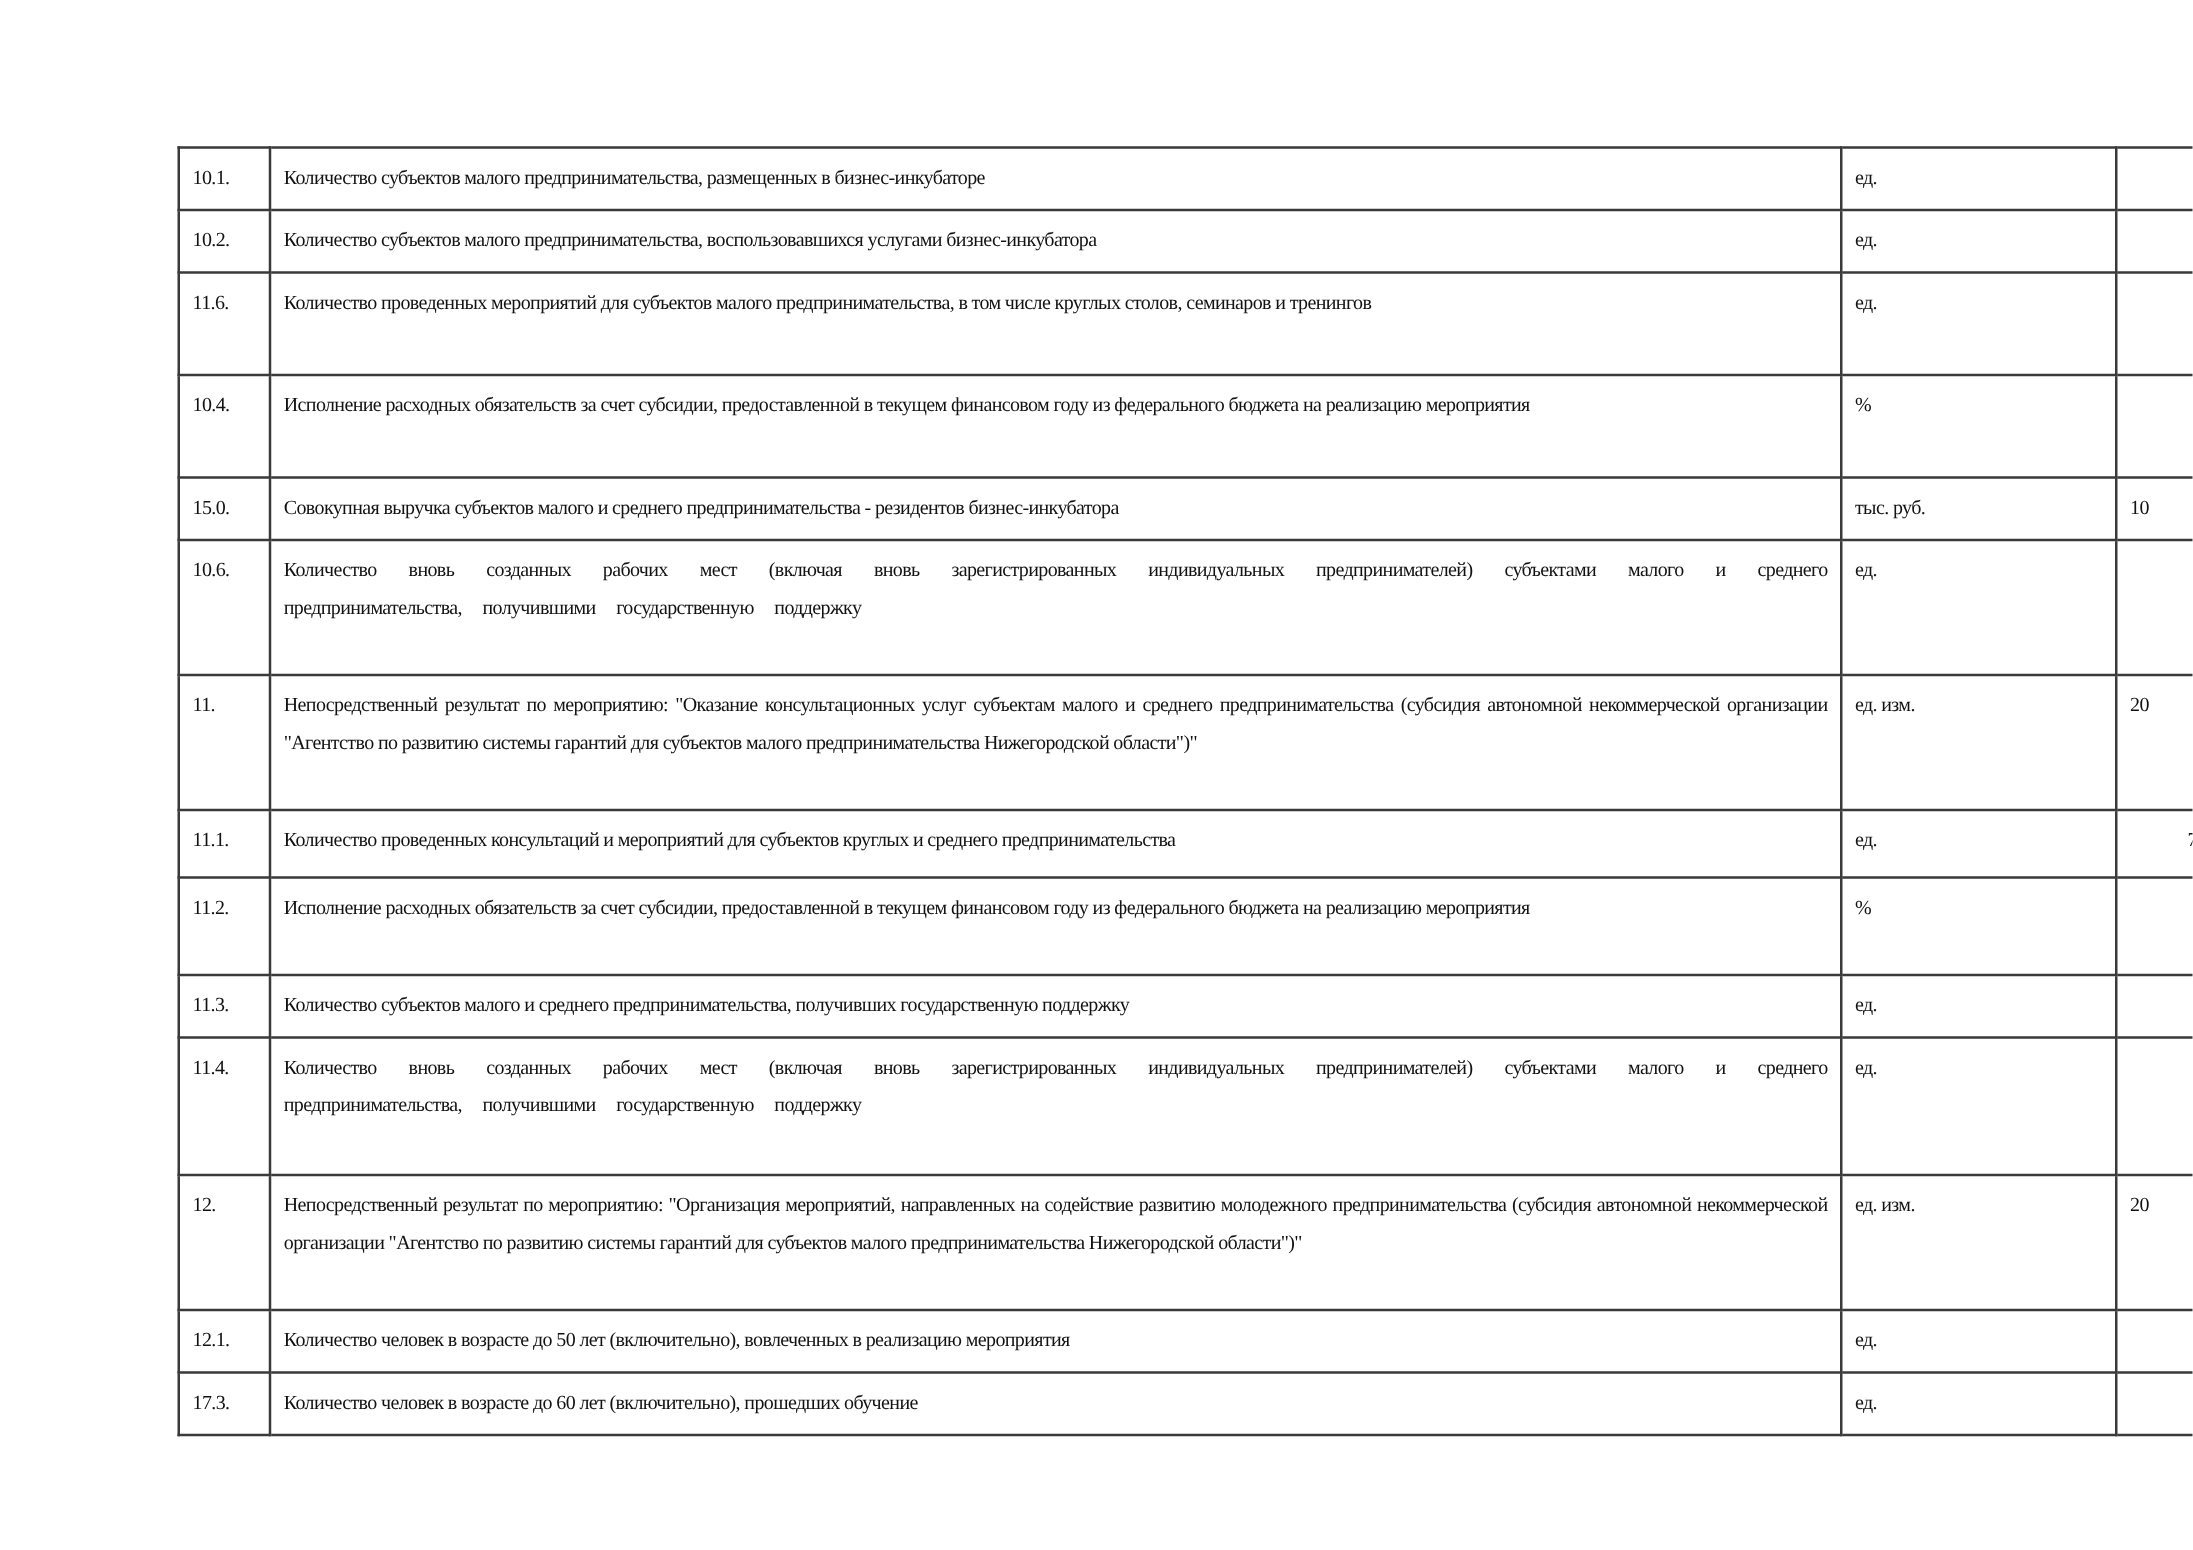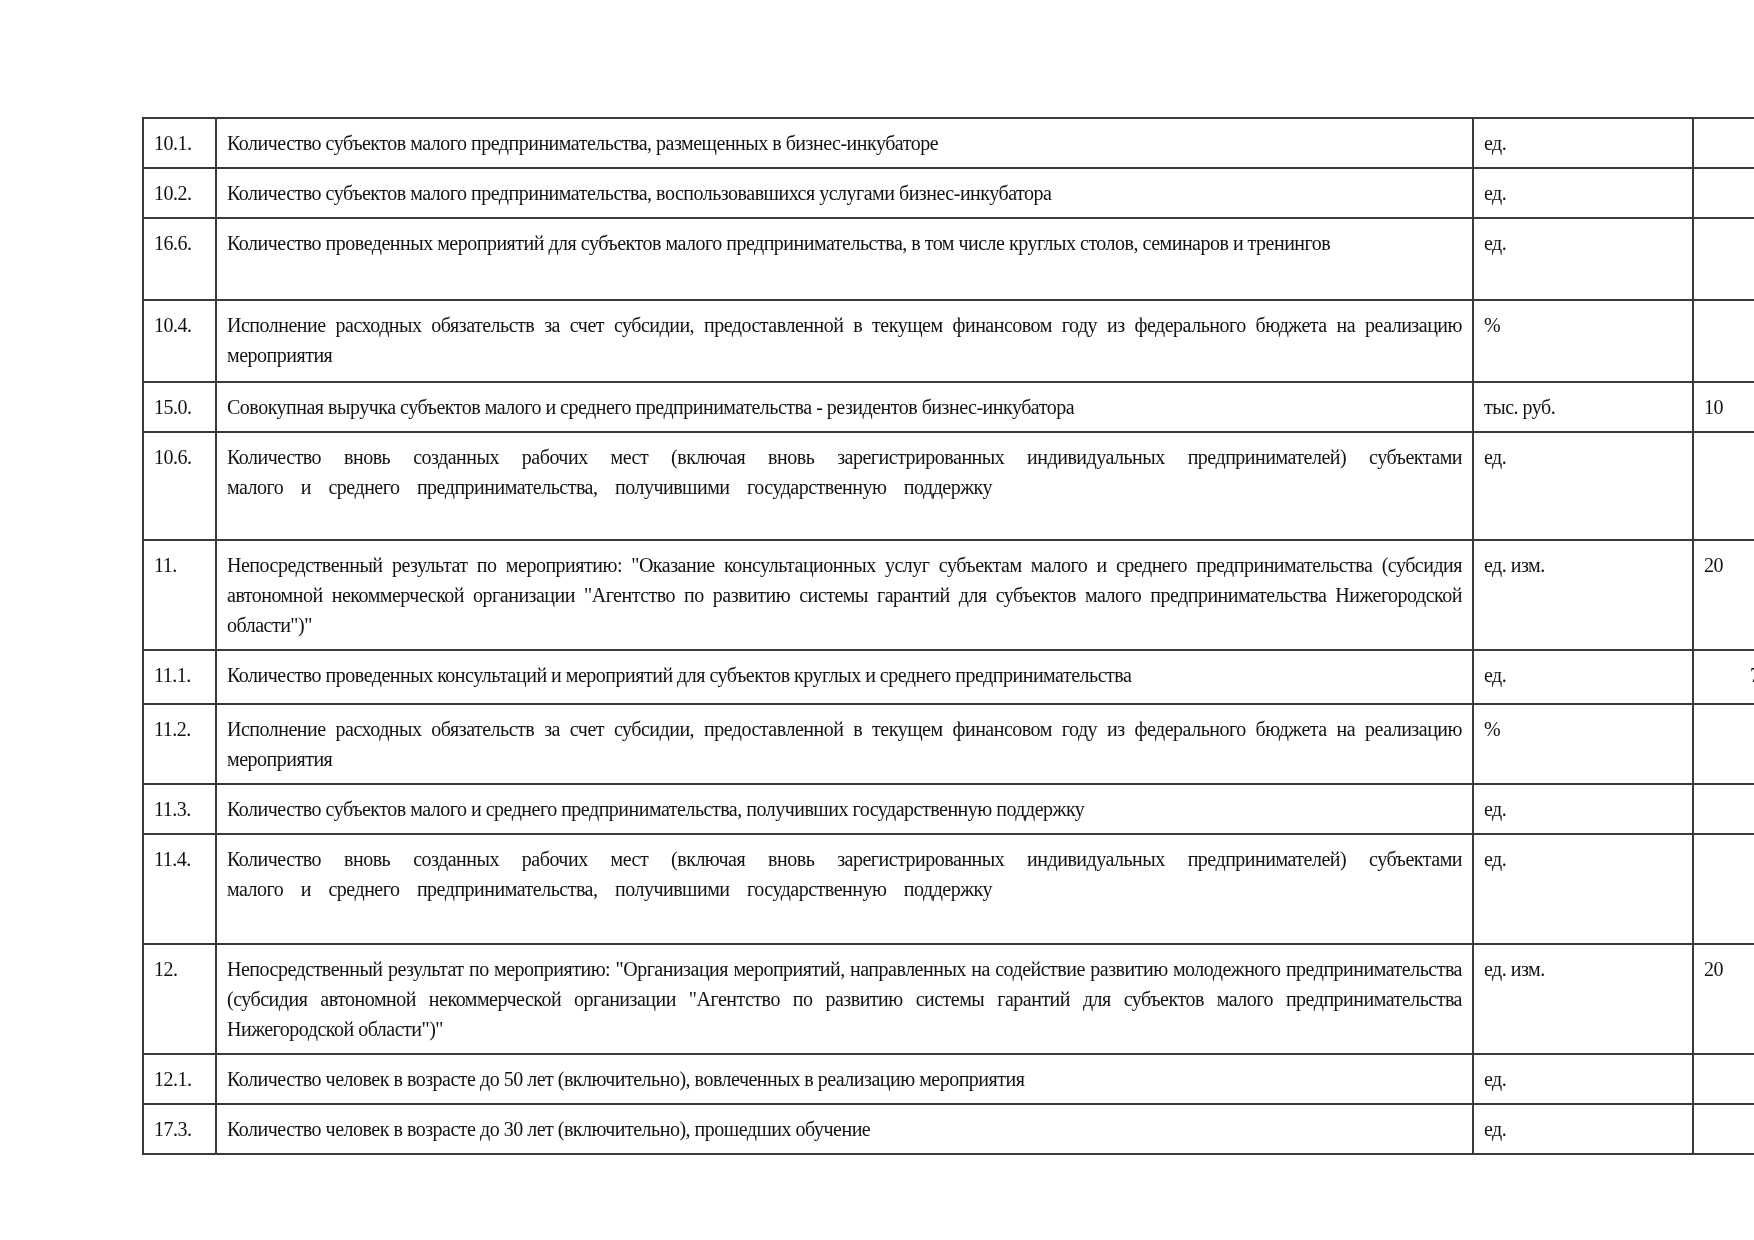--- a/index.html
+++ b/index.html
@@ -25,21 +25,21 @@
     position: absolute;
     left: 142px;
     top: 117px;
     width: 1770px;            
     border-collapse: collapse;
     table-layout: fixed;
   }
   table.indicators td {
     border: 2px solid #3a3a3a;
     vertical-align: top;
-    font-size: 20px;
+    font-size: 16px;
     line-height: 30px;
     letter-spacing: -0.5px;
     padding: 9px 10px 9px 10px;
     overflow: hidden;
   }
   td.col-num   { text-align: left; padding-left: 11px; }
   td.col-name  { text-align: justify; }
   td.col-unit  { }
   td.col-value { text-align: left; padding-left: 26px; white-space: nowrap; }
 
@@ -84,21 +84,21 @@
     <td class="col-unit">ед.</td>
     <td class="col-value"></td>
   </tr>
         <tr>
     <td class="col-num">10.2.</td>
     <td class="col-name">Количество субъектов малого предпринимательства, воспользовавшихся услугами бизнес-инкубатора</td>
     <td class="col-unit">ед.</td>
     <td class="col-value"></td>
   </tr>
         <tr>
-    <td class="col-num">16.6.</td>
+    <td class="col-num">11.6.</td>
     <td class="col-name">Количество проведенных мероприятий для субъектов малого предпринимательства, в том числе круглых столов, семинаров и тренингов</td>
     <td class="col-unit">ед.</td>
     <td class="col-value"></td>
   </tr>
         <tr>
     <td class="col-num">10.4.</td>
     <td class="col-name">Исполнение расходных обязательств за счет субсидии, предоставленной в текущем финансовом году из федерального бюджета на реализацию мероприятия</td>
     <td class="col-unit">%</td>
     <td class="col-value"></td>
   </tr>
@@ -151,19 +151,19 @@
     <td class="col-value">20</td>
   </tr>
         <tr>
     <td class="col-num">12.1.</td>
     <td class="col-name">Количество человек в возрасте до 50 лет (включительно), вовлеченных в реализацию мероприятия</td>
     <td class="col-unit">ед.</td>
     <td class="col-value"></td>
   </tr>
         <tr>
     <td class="col-num">17.3.</td>
-    <td class="col-name">Количество человек в возрасте до 30 лет (включительно), прошедших обучение</td>
+    <td class="col-name">Количество человек в возрасте до 60 лет (включительно), прошедших обучение</td>
     <td class="col-unit">ед.</td>
     <td class="col-value"></td>
   </tr>
       </tbody>
   </table>
 </div>
 
 </body></html>

